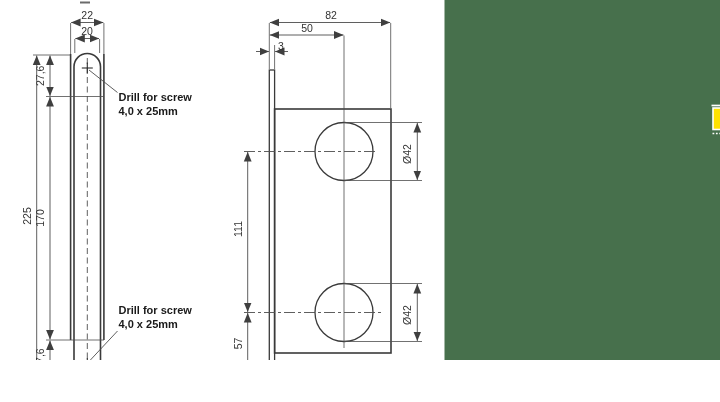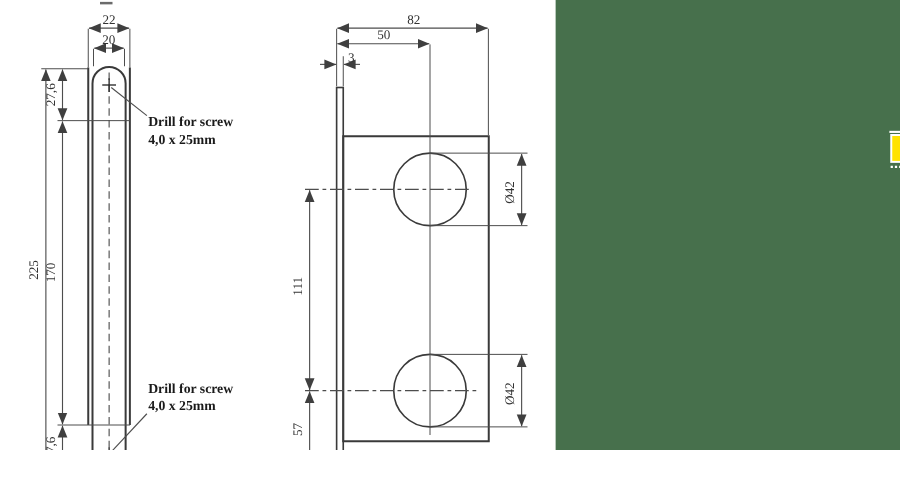--- a/index.html
+++ b/index.html
@@ -1,17 +1,17 @@
 <!DOCTYPE html>
 <html><head>
 <meta charset="utf-8">
 <style>
   html,body{margin:0;padding:0;background:#ffffff;}
   #stage{position:relative;width:720px;height:360px;overflow:hidden;background:#ffffff;
-         font-family:Liberation Serif, serif;}
+         font-family:Liberation Sans, sans-serif;}
   svg{position:absolute;left:0;top:0;display:block;}
   .ol  {stroke:#3a3a3a;stroke-width:1.6;fill:none;stroke-linecap:butt;}
   .ol2 {stroke:#3a3a3a;stroke-width:1.3;fill:none;}
   .dim {stroke:#4d4d4d;stroke-width:0.9;fill:none;}
   .ext {stroke:#4d4d4d;stroke-width:0.8;fill:none;}
   .cl  {stroke:#4d4d4d;stroke-width:0.9;fill:none;stroke-dasharray:6 3.5;}
   .cdl {stroke:#4d4d4d;stroke-width:0.9;fill:none;stroke-dasharray:11 3 3 3;}
   .cross{stroke:#2e2e2e;stroke-width:1.1;fill:none;}
   .dtxt{font-size:10.5px;fill:#333333;}
   .note{font-size:11px;font-weight:700;fill:#1a1a1a;}

